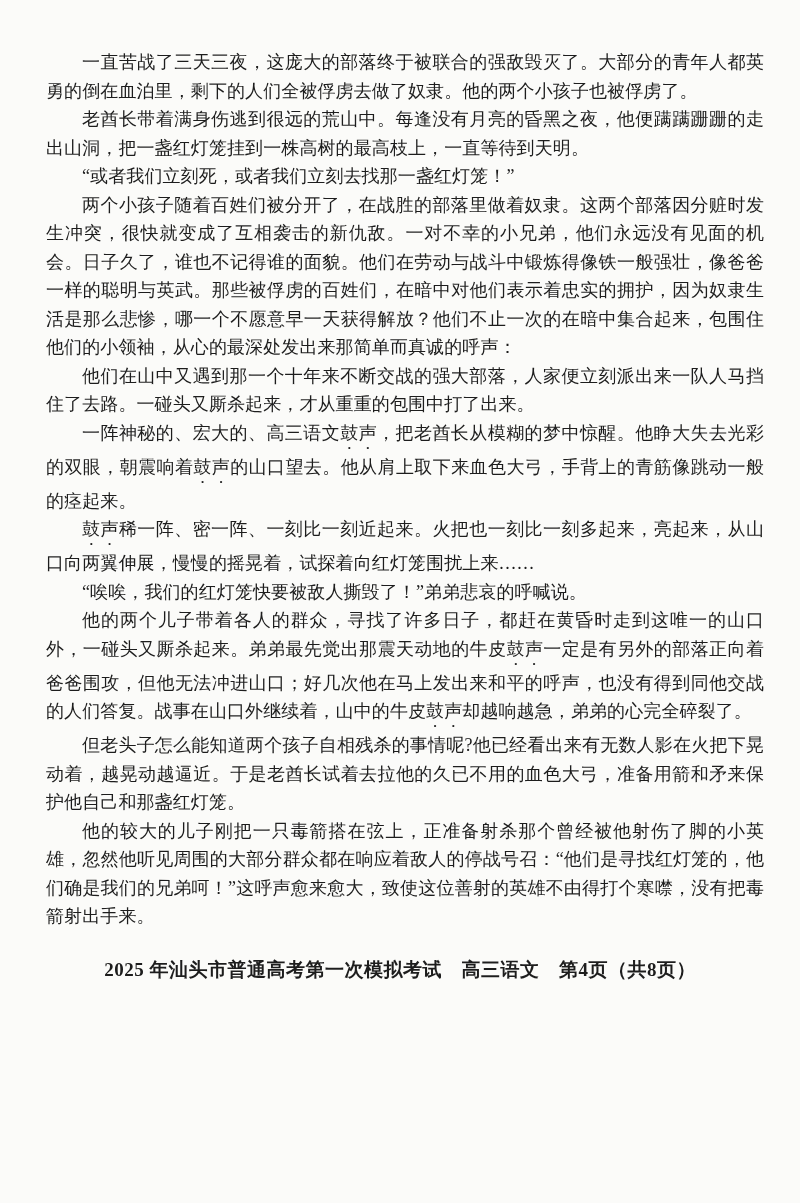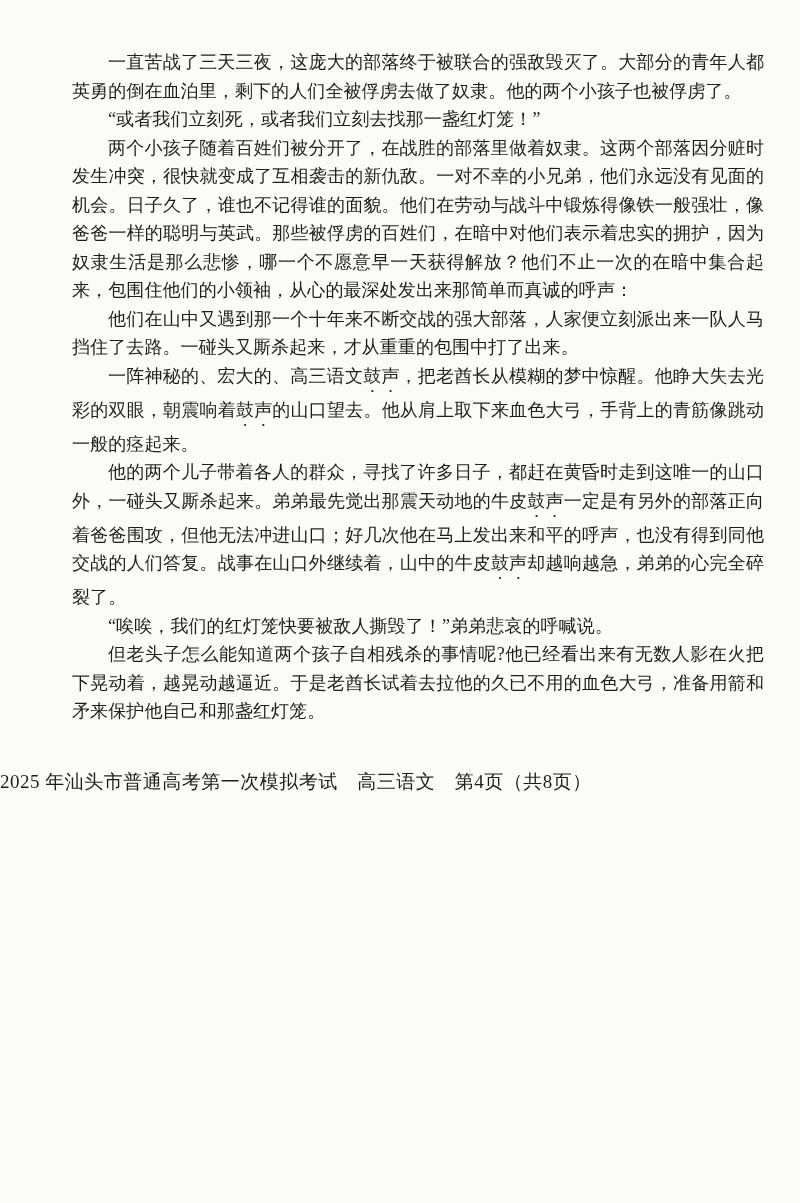--- a/index.html
+++ b/index.html
@@ -12,21 +12,20 @@
     width: 800px;
     height: 1203px;
     margin: 0 auto;
     background: #fbfbf9;
     color: #1d1d1d;
     overflow: hidden;
     font-family: "Liberation Serif", "DejaVu Serif", serif;
   }
   .doc-body {
     padding: 48px 36px 0 46px;
-    margin-left: 26px;
   }
   p.para {
     margin: 0;
     padding: 0;
     font-size: 18px;
     line-height: 28.5px;
     text-align: justify;
     text-indent: 2em;
     letter-spacing: 0.1px;
   }
@@ -37,35 +36,40 @@
   @supports ((text-emphasis: filled dot) or (-webkit-text-emphasis: filled dot)) {
     .emph {
       border-bottom: none;
       -webkit-text-emphasis: filled dot;
       -webkit-text-emphasis-position: under left;
       text-emphasis: filled dot;
       text-emphasis-position: under left;
     }
   }
   .footer {
-    margin-top: 44px;
+    margin-top: 27px;
+    text-align: center;
     font-size: 19px;
     line-height: 24px;
     letter-spacing: 0.5px;
     color: #1d1d1d;
+    font-weight: bold;
   }
 </style>
 </head>
 <body>
 
 <div class="page">
   <div class="doc-body">
       <p class="para"><span>一直苦战了三天三夜，这庞大的部落终于被联合的强敌毁灭了。大部分的青年人都英勇的倒在血泊里，剩下的人们全被俘虏去做了奴隶。他的两个小孩子也被俘虏了。</span></p>
+      <p class="para"><span>老酋长带着满身伤逃到很远的荒山中。每逢没有月亮的昏黑之夜，他便蹒蹒跚跚的走出山洞，把一盏红灯笼挂到一株高树的最高枝上，一直等待到天明。</span></p>
       <p class="para"><span>“或者我们立刻死，或者我们立刻去找那一盏红灯笼！”</span></p>
       <p class="para"><span>两个小孩子随着百姓们被分开了，在战胜的部落里做着奴隶。这两个部落因分赃时发生冲突，很快就变成了互相袭击的新仇敌。一对不幸的小兄弟，他们永远没有见面的机会。日子久了，谁也不记得谁的面貌。他们在劳动与战斗中锻炼得像铁一般强壮，像爸爸一样的聪明与英武。那些被俘虏的百姓们，在暗中对他们表示着忠实的拥护，因为奴隶生活是那么悲惨，哪一个不愿意早一天获得解放？他们不止一次的在暗中集合起来，包围住他们的小领袖，从心的最深处发出来那简单而真诚的呼声：</span></p>
       <p class="para"><span>他们在山中又遇到那一个十年来不断交战的强大部落，人家便立刻派出来一队人马挡住了去路。一碰头又厮杀起来，才从重重的包围中打了出来。</span></p>
       <p class="para"><span>一阵神秘的、宏大的、高三语文</span><span class="emph">鼓声</span><span>，把老酋长从模糊的梦中惊醒。他睁大失去光彩的双眼，朝震响着</span><span class="emph">鼓声</span><span>的山口望去。他从肩上取下来血色大弓，手背上的青筋像跳动一般的痉起来。</span></p>
+      <p class="para"><span class="emph">鼓声</span><span>稀一阵、密一阵、一刻比一刻近起来。火把也一刻比一刻多起来，亮起来，从山口向两翼伸展，慢慢的摇晃着，试探着向红灯笼围扰上来……</span></p>
+      <p class="para"><span>“唉唉，我们的红灯笼快要被敌人撕毁了！”弟弟悲哀的呼喊说。</span></p>
       <p class="para"><span>他的两个儿子带着各人的群众，寻找了许多日子，都赶在黄昏时走到这唯一的山口外，一碰头又厮杀起来。弟弟最先觉出那震天动地的牛皮</span><span class="emph">鼓声</span><span>一定是有另外的部落正向着爸爸围攻，但他无法冲进山口；好几次他在马上发出来和平的呼声，也没有得到同他交战的人们答复。战事在山口外继续着，山中的牛皮</span><span class="emph">鼓声</span><span>却越响越急，弟弟的心完全碎裂了。</span></p>
-      <p class="para"><span>“唉唉，我们的红灯笼快要被敌人撕毁了！”弟弟悲哀的呼喊说。</span></p>
       <p class="para"><span>但老头子怎么能知道两个孩子自相残杀的事情呢?他已经看出来有无数人影在火把下晃动着，越晃动越逼近。于是老酋长试着去拉他的久已不用的血色大弓，准备用箭和矛来保护他自己和那盏红灯笼。</span></p>
+      <p class="para"><span>他的较大的儿子刚把一只毒箭搭在弦上，正准备射杀那个曾经被他射伤了脚的小英雄，忽然他听见周围的大部分群众都在响应着敌人的停战号召：“他们是寻找红灯笼的，他们确是我们的兄弟呵！”这呼声愈来愈大，致使这位善射的英雄不由得打个寒噤，没有把毒箭射出手来。</span></p>
     </div>
   <div class="footer">2025 年汕头市普通高考第一次模拟考试　高三语文　第4页（共8页）</div>
 </div>
 
 </body></html>

